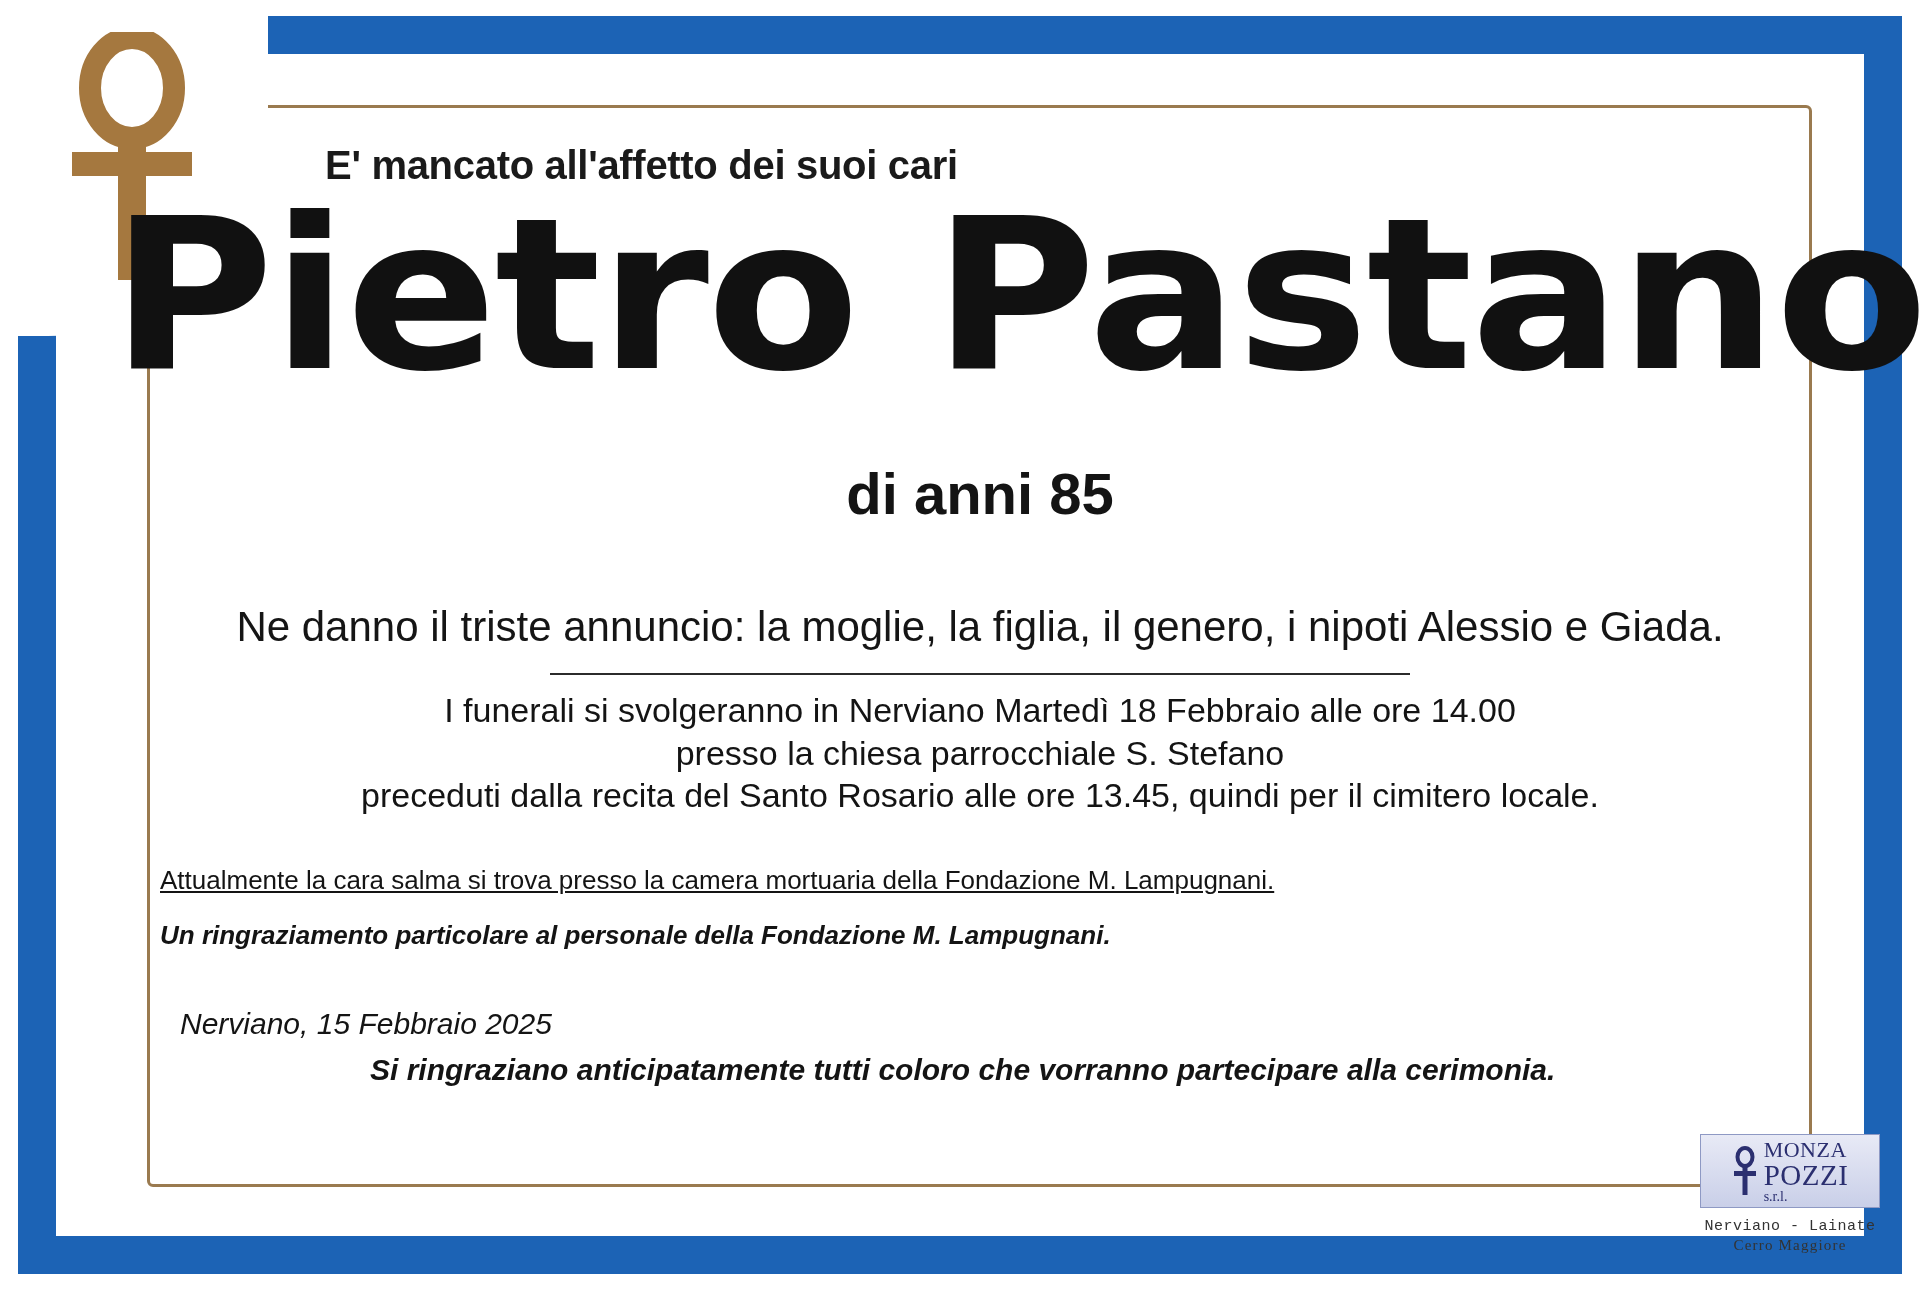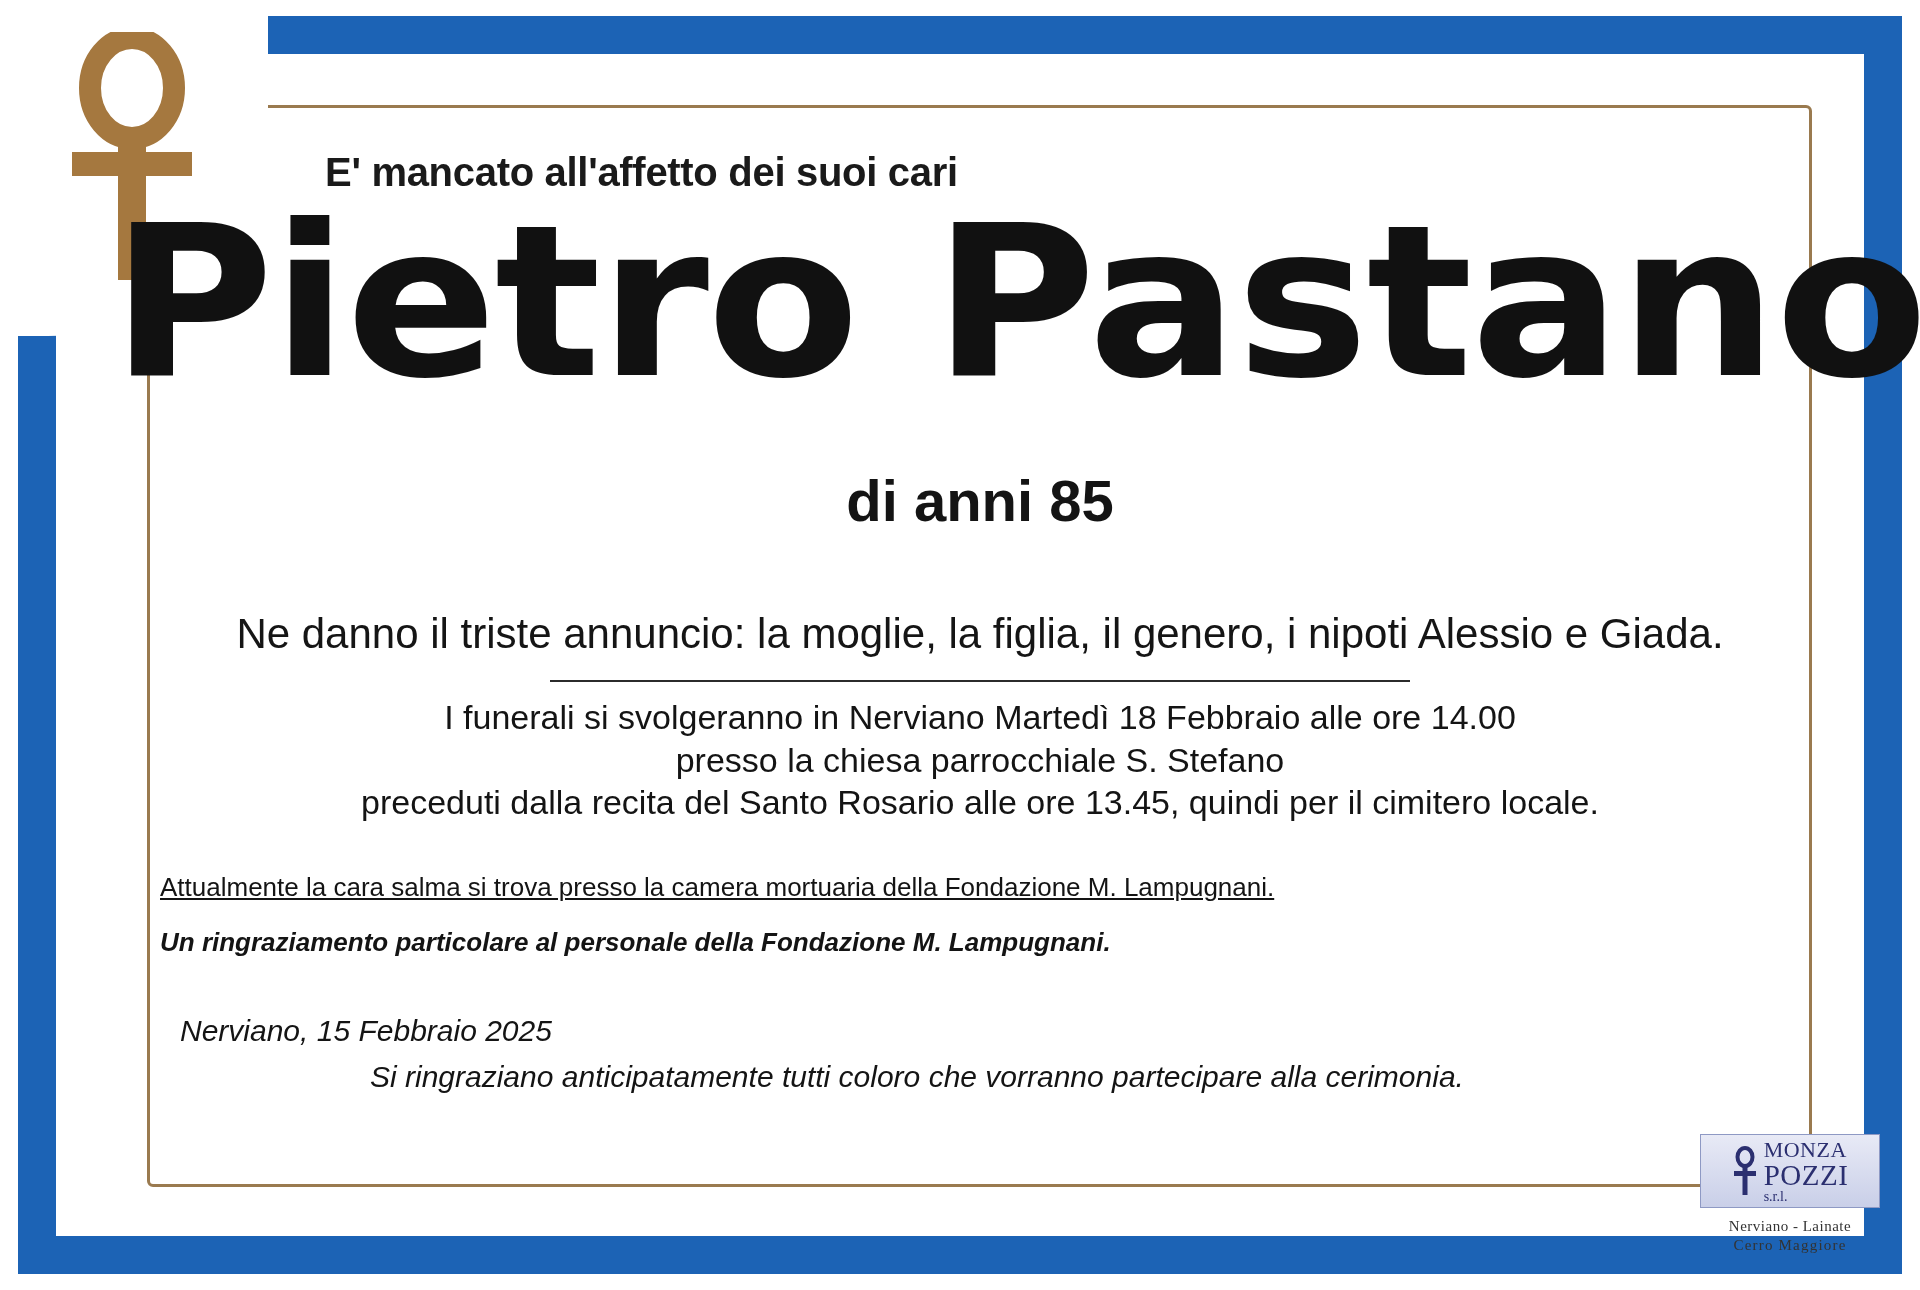--- a/index.html
+++ b/index.html
@@ -67,21 +67,21 @@
     position: absolute;
     left: 62px;
     top: 32px;
     width: 140px;
     height: 250px;
     z-index: 4;
   }
   .content {
     position: absolute;
     left: 160px;
-    top: 128px;
+    top: 121px;
     width: 1640px;
     height: 1070px;
     z-index: 5;
   }
   .line-intro {
     font-size: 40px;
     font-weight: bold;
     color: #1a1a1a;
     margin-left: 165px;
     margin-top: 22px;
@@ -147,20 +147,21 @@
     color: #141414;
     margin-top: 56px;
     margin-left: 20px;
   }
   .thanks {
     font-size: 30px;
     font-style: italic;
     color: #141414;
     margin-top: 12px;
     margin-left: 210px;
+    font-weight: bold;
   }
   
   .logo {
     position: absolute;
     right: 30px;
     bottom: 36px;
     width: 200px;
     text-align: center;
   }
   .logo-badge {
@@ -189,21 +190,21 @@
     letter-spacing: 0.5px;
   }
   .logo-words .l2 {
     font-size: 29px;
     letter-spacing: 0.5px;
   }
   .logo-words .l3 {
     font-size: 14px;
   }
   .logo-sub1 {
-    font-family: Liberation Serif, serif;
+    font-family: Liberation Mono, monospace;
     font-size: 15px;
     color: #333333;
     margin-top: 6px;
     letter-spacing: 0.5px;
   }
   .logo-sub2 {
     font-family: "Liberation Serif", serif;
     font-size: 15px;
     color: #333333;
     margin-top: 2px;

